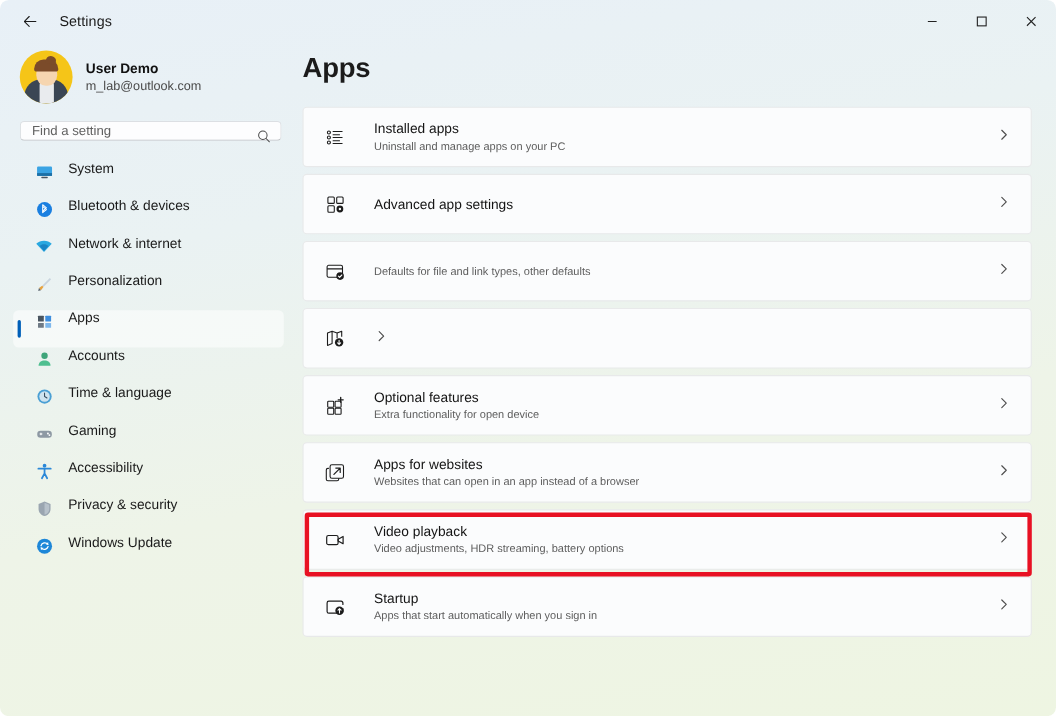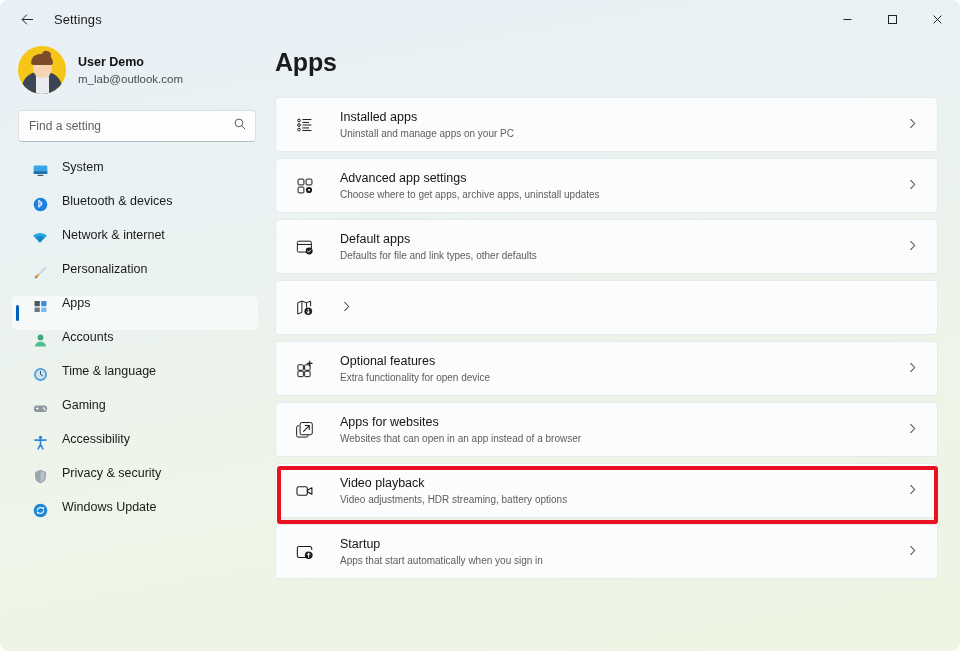--- a/index.html
+++ b/index.html
@@ -129,21 +129,21 @@
     margin-top: 1px;
   }
 
   .search-wrap {
     position: relative;
     margin: 0 0 18px 6px;
     width: 238px;
   }
   .search-input {
     width: 100%;
-    height: 32px;
+    height: 18px;
     border: 1px solid #dcdfe3;
     border-bottom: 1px solid #b9bcc0;
     border-radius: 4px;
     background: #fdfdfe;
     font-size: 12px;
     color: #5c5c5c;
     padding: 0 30px 0 10px;
     font-family: "Liberation Sans", sans-serif;
     outline: none;
   }
@@ -463,40 +463,38 @@
             <svg width="20" height="20" viewBox="0 0 22 22">
               <rect x="3.4" y="3.4" width="6.4" height="6.4" rx="1" fill="none" stroke="currentColor" stroke-width="1.1"></rect>
               <rect x="12.2" y="3.4" width="6.4" height="6.4" rx="1" fill="none" stroke="currentColor" stroke-width="1.1"></rect>
               <rect x="3.4" y="12.2" width="6.4" height="6.4" rx="1" fill="none" stroke="currentColor" stroke-width="1.1"></rect>
               <circle cx="15.4" cy="15.4" r="3.4" fill="currentColor"></circle>
               <circle cx="15.4" cy="15.4" r="1.2" fill="#fbfcfd"></circle>
             </svg>
           </span>
           <div class="card-text">
             <div class="card-title">Advanced app settings</div>
-            <div class="card-sub">Choose where to get apps, archive apps, uninstall updates</div>
           </div>
           <span class="chev">
             <svg width="13" height="13" viewBox="0 0 16 16">
                 <path d="M5.8 3l5 5-5 5" fill="none" stroke="currentColor" stroke-width="1.3" stroke-linecap="round" stroke-linejoin="round"></path>
               </svg>
           </span>
         </div>
 
         <div class="card">
           <span class="card-icon">
             <svg width="20" height="20" viewBox="0 0 22 22">
               <rect x="2.6" y="4.6" width="15.4" height="12" rx="1.6" fill="none" stroke="currentColor" stroke-width="1.1"></rect>
               <path d="M2.6 8.2h15.4" stroke="currentColor" stroke-width="1.1"></path>
               <circle cx="15.6" cy="15.4" r="3.8" fill="currentColor"></circle>
               <path d="M13.9 15.4l1.2 1.2 2.2-2.3" stroke="#fbfcfd" stroke-width="1.1" fill="none" stroke-linecap="round" stroke-linejoin="round"></path>
             </svg>
           </span>
           <div class="card-text">
-            <div class="card-title">Default apps</div>
             <div class="card-sub">Defaults for file and link types, other defaults</div>
           </div>
           <span class="chev">
             <svg width="13" height="13" viewBox="0 0 16 16">
                 <path d="M5.8 3l5 5-5 5" fill="none" stroke="currentColor" stroke-width="1.3" stroke-linecap="round" stroke-linejoin="round"></path>
               </svg>
           </span>
         </div>
 
         <div class="card">

